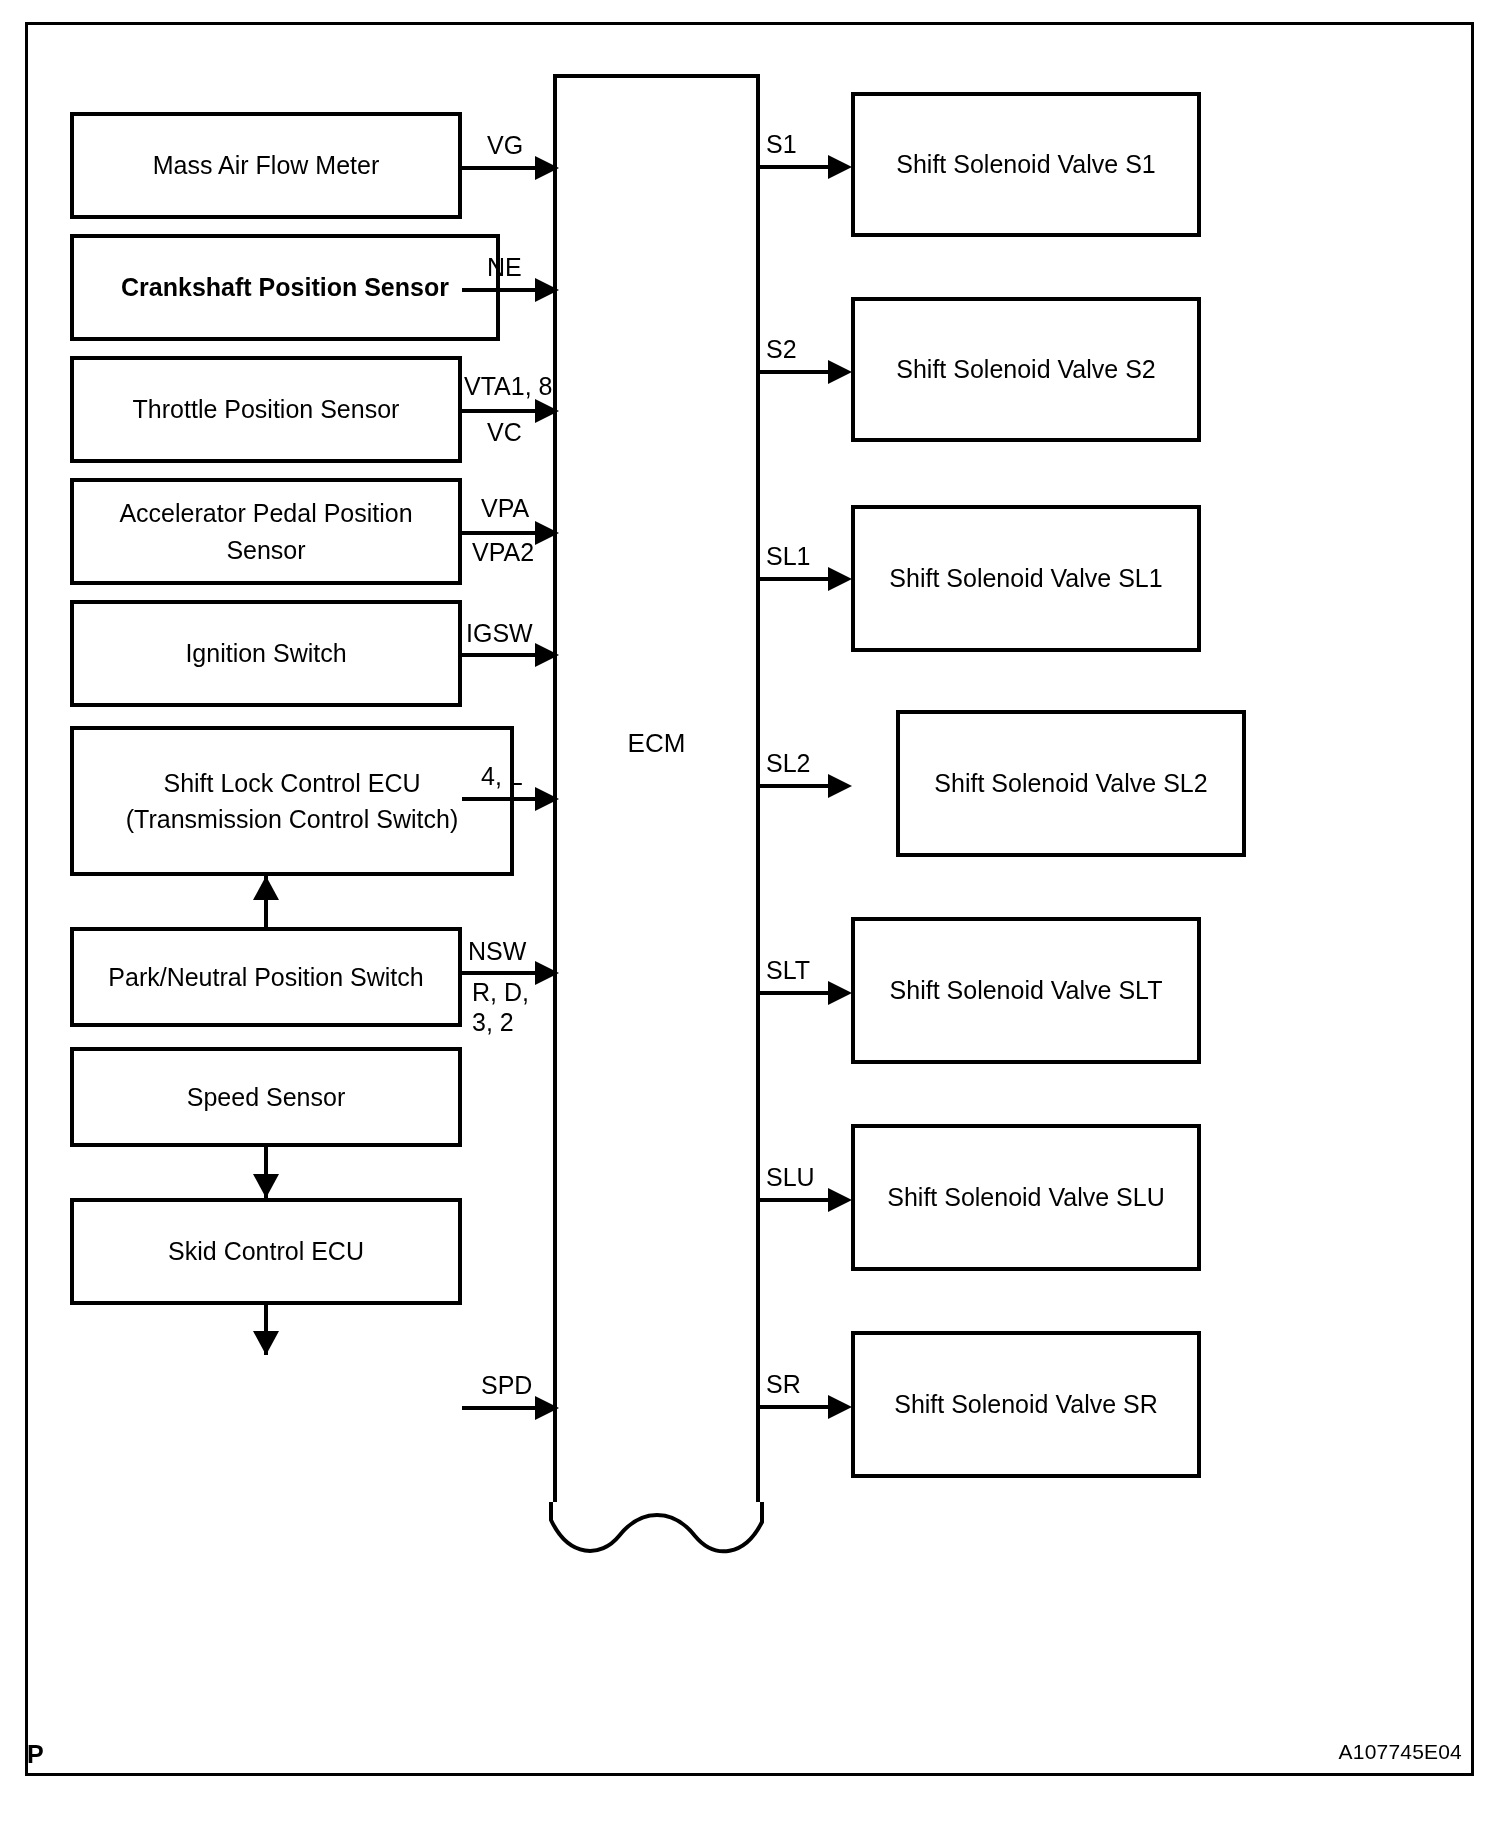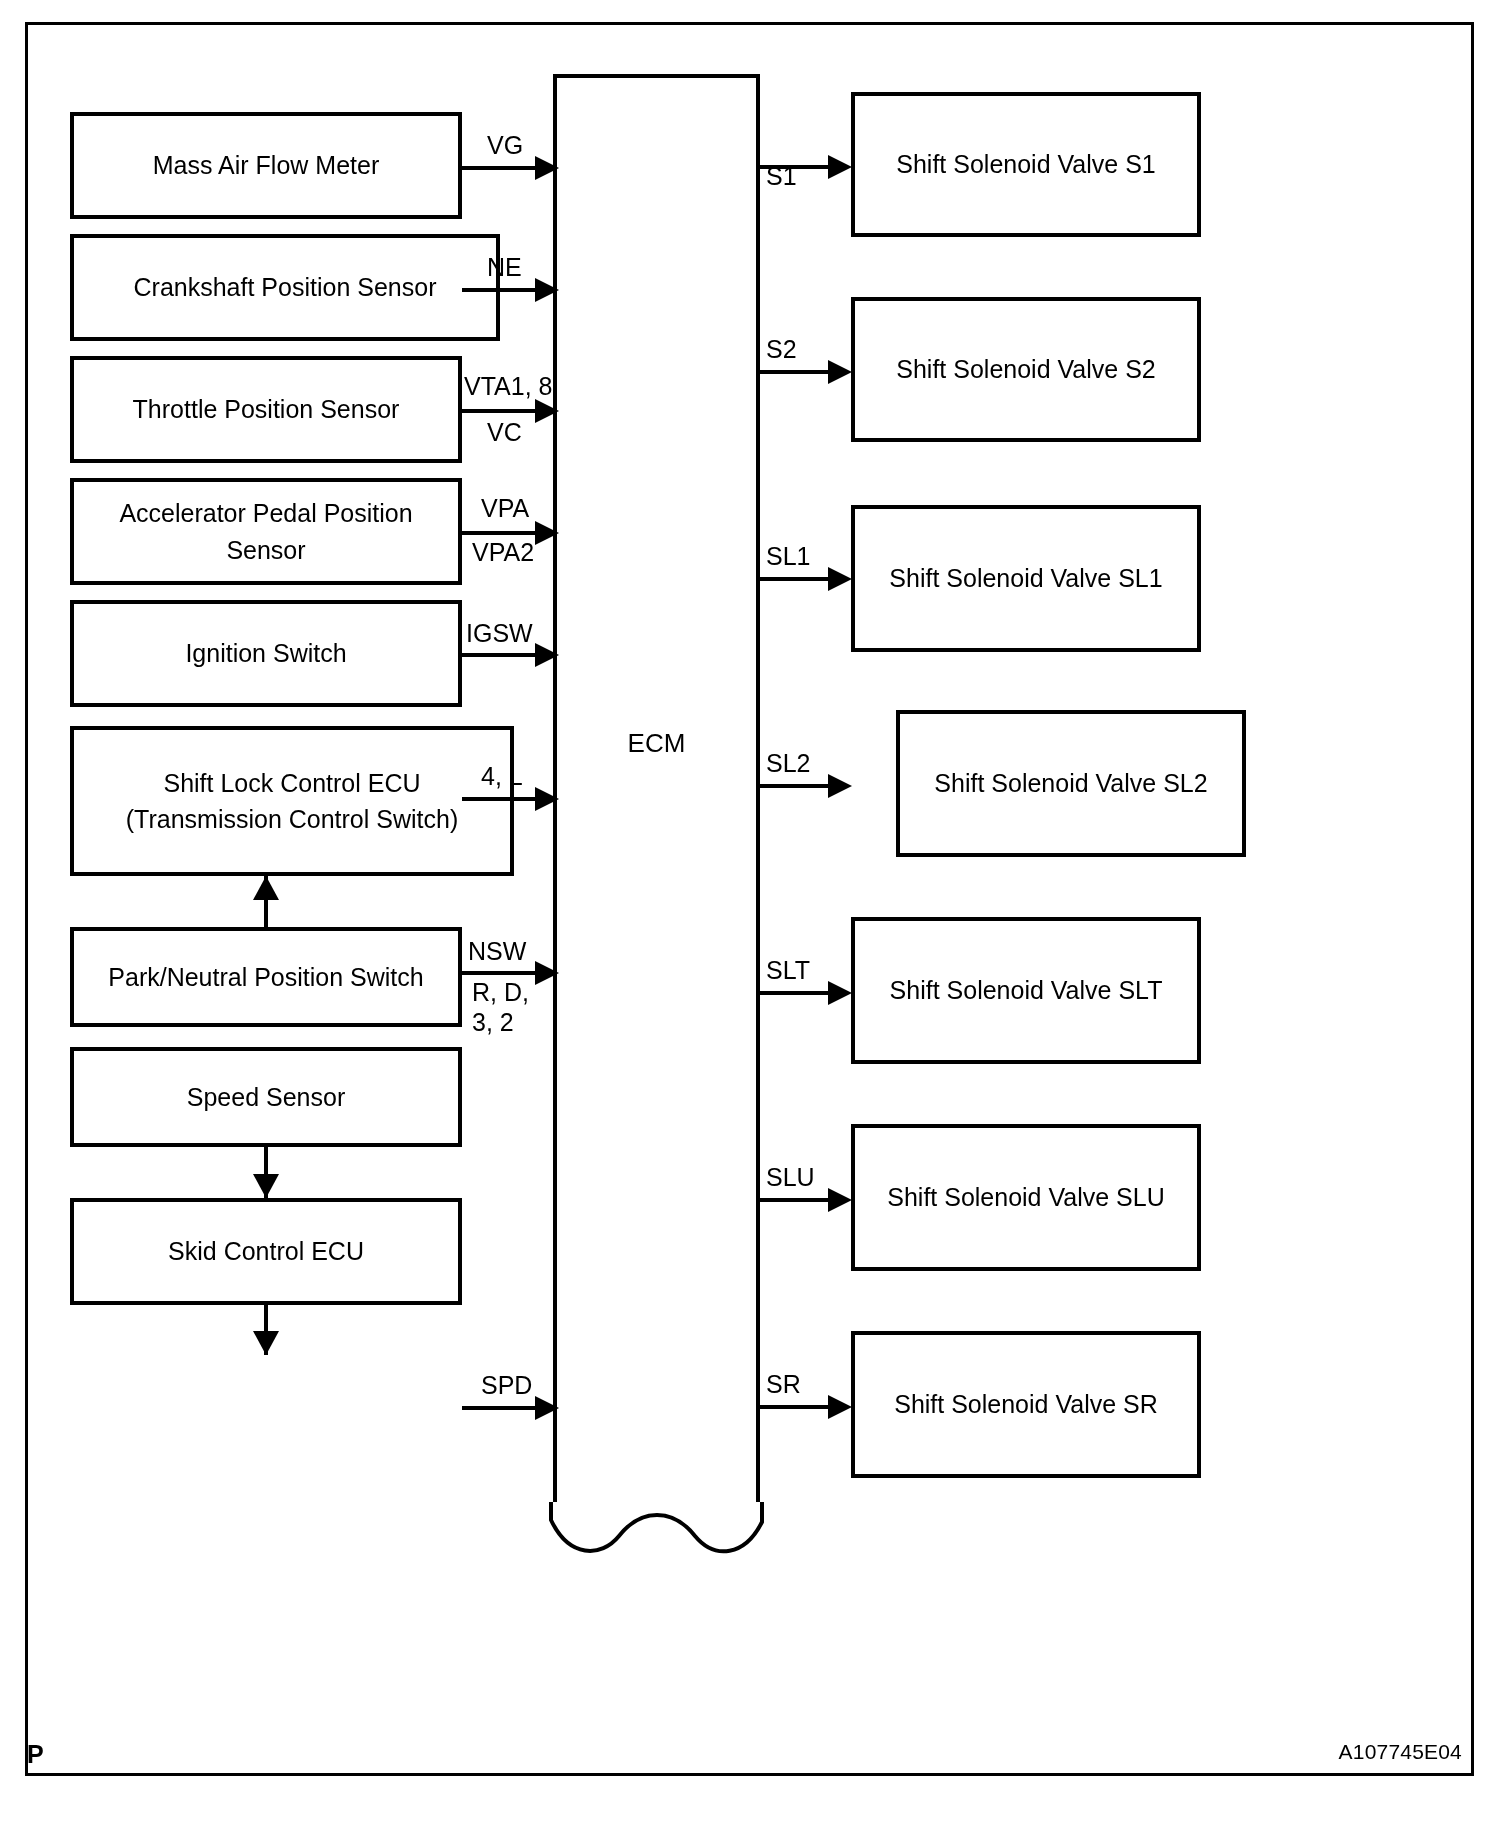--- a/index.html
+++ b/index.html
@@ -112,21 +112,21 @@
 <body>
 
 <div id="page">
 
   <div class="frame"></div>
 
   <div class="box" style="left:70px;top:112px;width:392px;height:107px;">
     <span class="txt">Mass Air Flow Meter</span>
   </div>
 
-  <div class="box" style="left:70px;top:234px;width:430px;height:107px;">
+  <div class="box" style="left:70px;top:234px;width:430px;height:107px;font-weight:bold;">
     <span class="txt">Crankshaft Position Sensor</span>
   </div>
 
   <div class="box" style="left:70px;top:356px;width:392px;height:107px;">
     <span class="txt">Throttle Position Sensor</span>
   </div>
 
   <div class="box" style="left:70px;top:478px;width:392px;height:107px;">
     <span class="txt">Accelerator Pedal Position Sensor</span>
   </div>
@@ -251,21 +251,21 @@
 
   <div class="vconn" style="left:266px;top:1305px;height:50px;">
     <div class="line" style="height:50px;"></div>
     <div class="head down" style="top:26px;"></div>
   </div>
 
   <div class="conn" style="left:758px;top:165px;width:95px;">
     <div class="line" style="width:80px;"></div>
       <div class="head" style="left:70px;"></div>
   </div>
-  <div class="siglabel" style="left:766px;top:130px;margin-top:32px;">S1</div>
+  <div class="siglabel" style="left:766px;top:130px;">S1</div>
 
   <div class="conn" style="left:758px;top:370px;width:95px;">
     <div class="line" style="width:80px;"></div>
       <div class="head" style="left:70px;"></div>
   </div>
   <div class="siglabel" style="left:766px;top:335px;">S2</div>
 
   <div class="conn" style="left:758px;top:577px;width:95px;">
     <div class="line" style="width:80px;"></div>
       <div class="head" style="left:70px;"></div>

